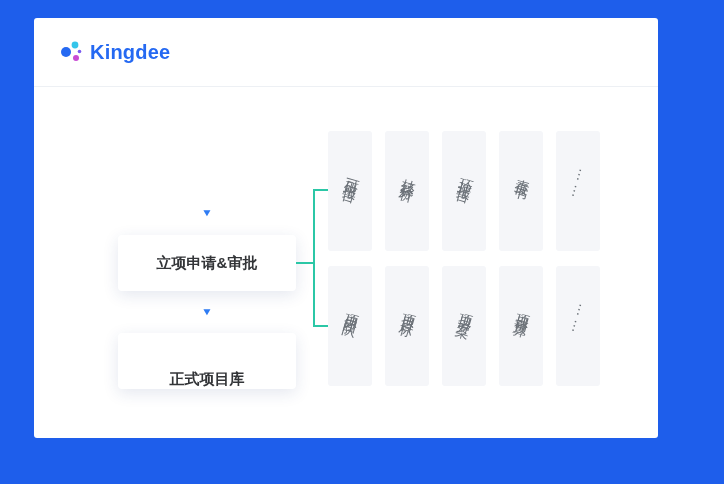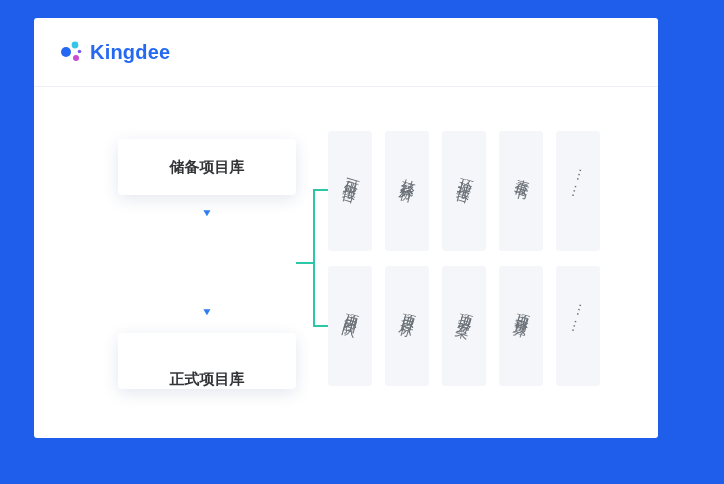--- a/index.html
+++ b/index.html
@@ -131,24 +131,24 @@
       <svg width="26" height="26" viewBox="0 0 26 26">
         <circle cx="8" cy="13" r="5" fill="#2569f2"></circle>
         <circle cx="17" cy="6" r="3.4" fill="#35c5ea"></circle>
         <circle cx="18" cy="19" r="3" fill="#c94bd4"></circle>
         <circle cx="21.5" cy="12.5" r="1.8" fill="#7a5bf0"></circle>
       </svg>
       <span class="logo-text">Kingdee</span>
     </div>
     <div class="divider"></div>
 
-    <div class="step-box step-1">
-      <span>储备项目库</span>
+    <span class="down-arrow arrow-1">▼</span>
+    <div class="step-box step-2">
+      <span>立项申请&amp;审批</span>
     </div>
-    <span class="down-arrow arrow-1">▼</span>
     <span class="down-arrow arrow-2">▼</span>
     <div class="step-box step-3">
       <span>正式项目库</span>
     </div>
 
     <div class="conn conn-mid"></div>
     <div class="conn conn-v"></div>
     <div class="conn conn-top"></div>
     <div class="conn conn-bot"></div>
 

